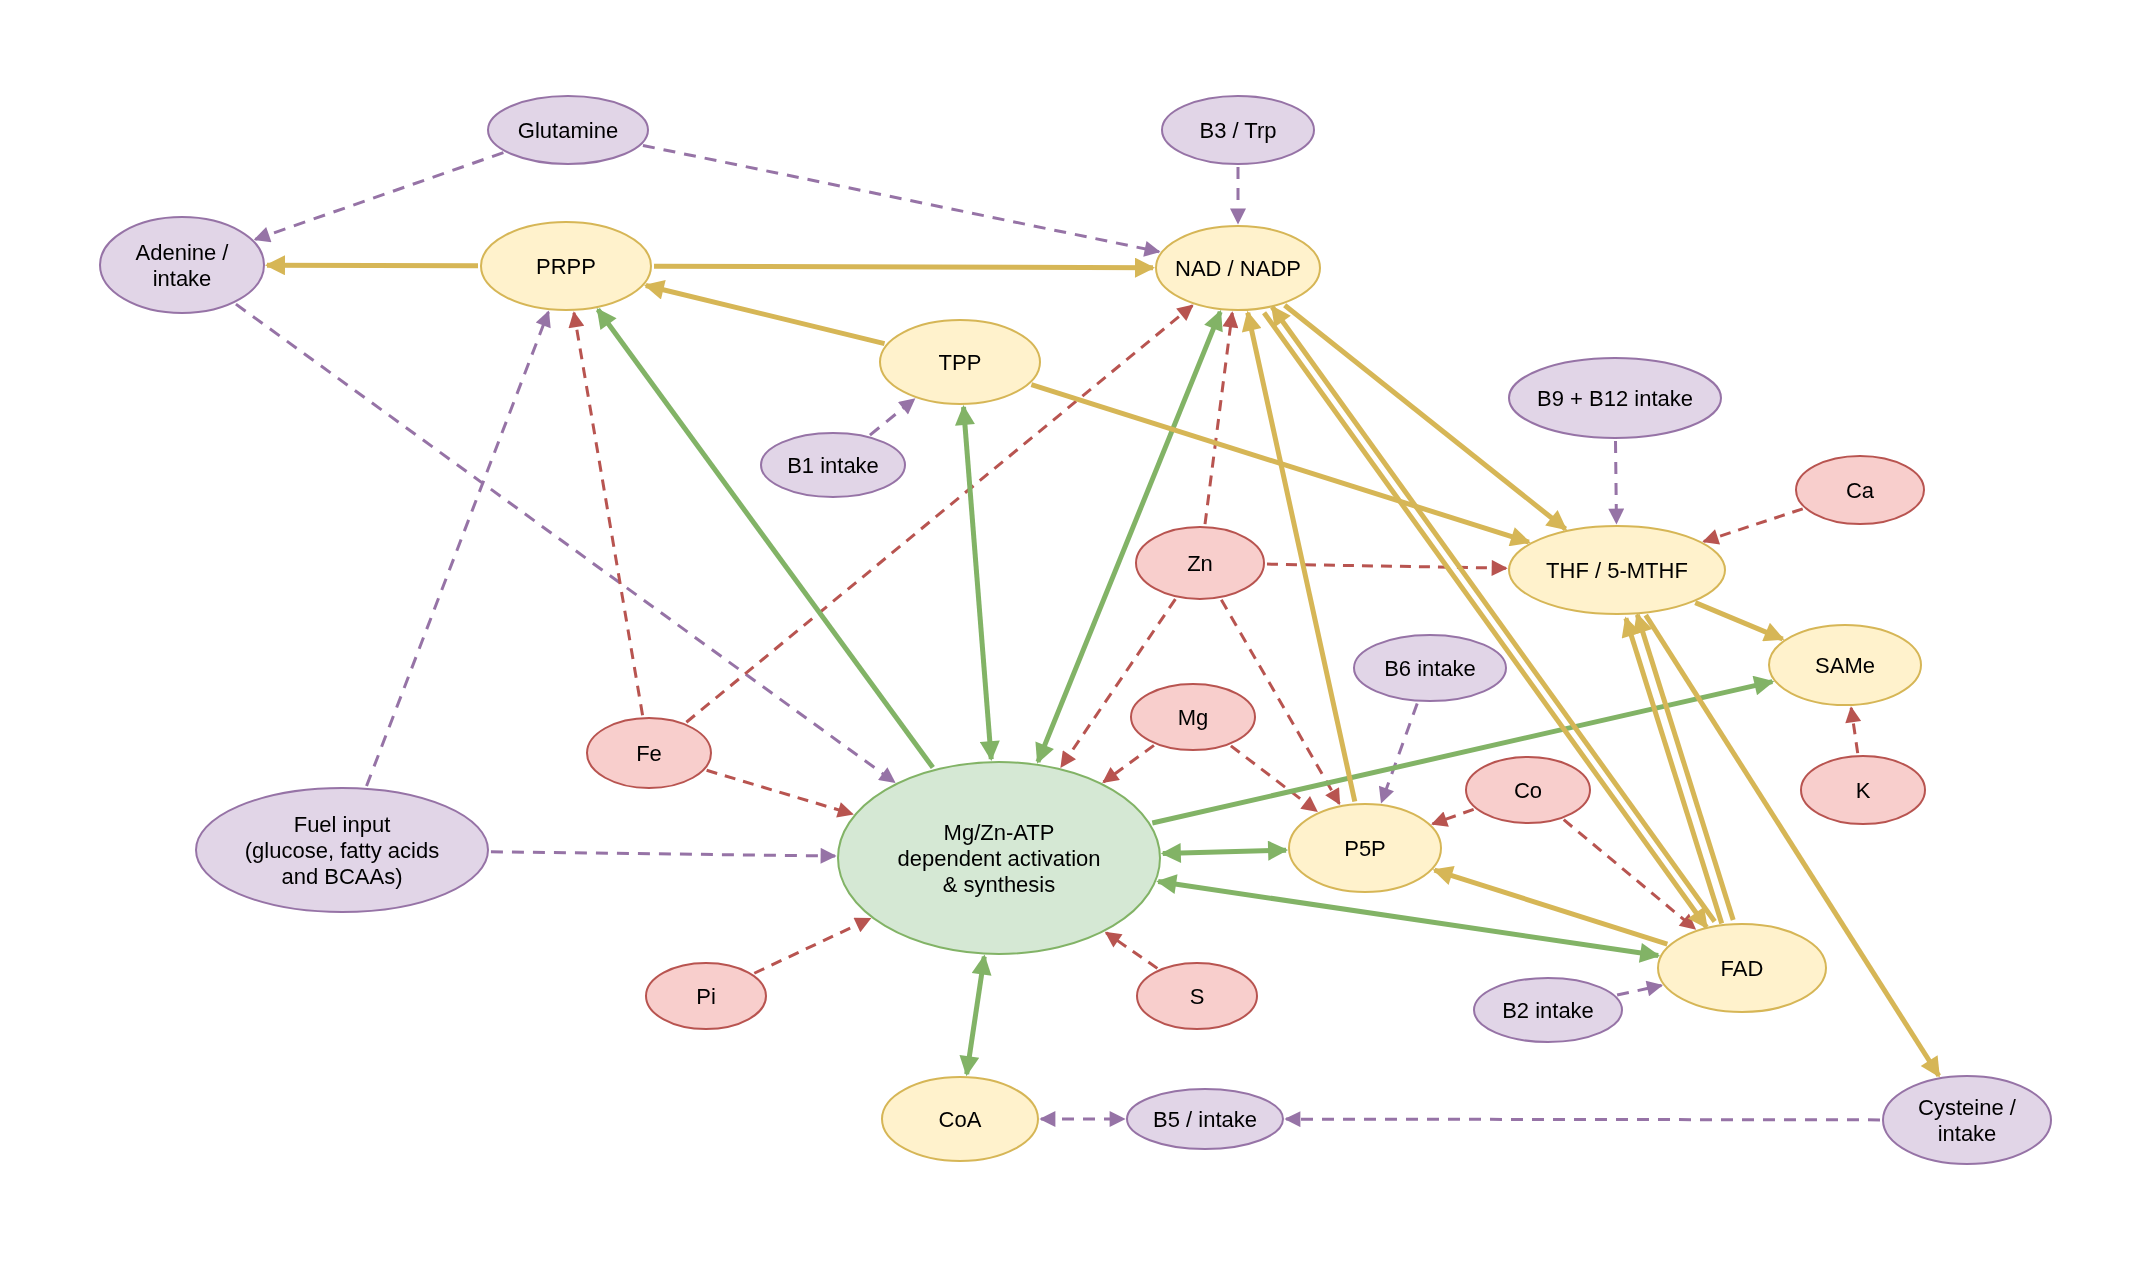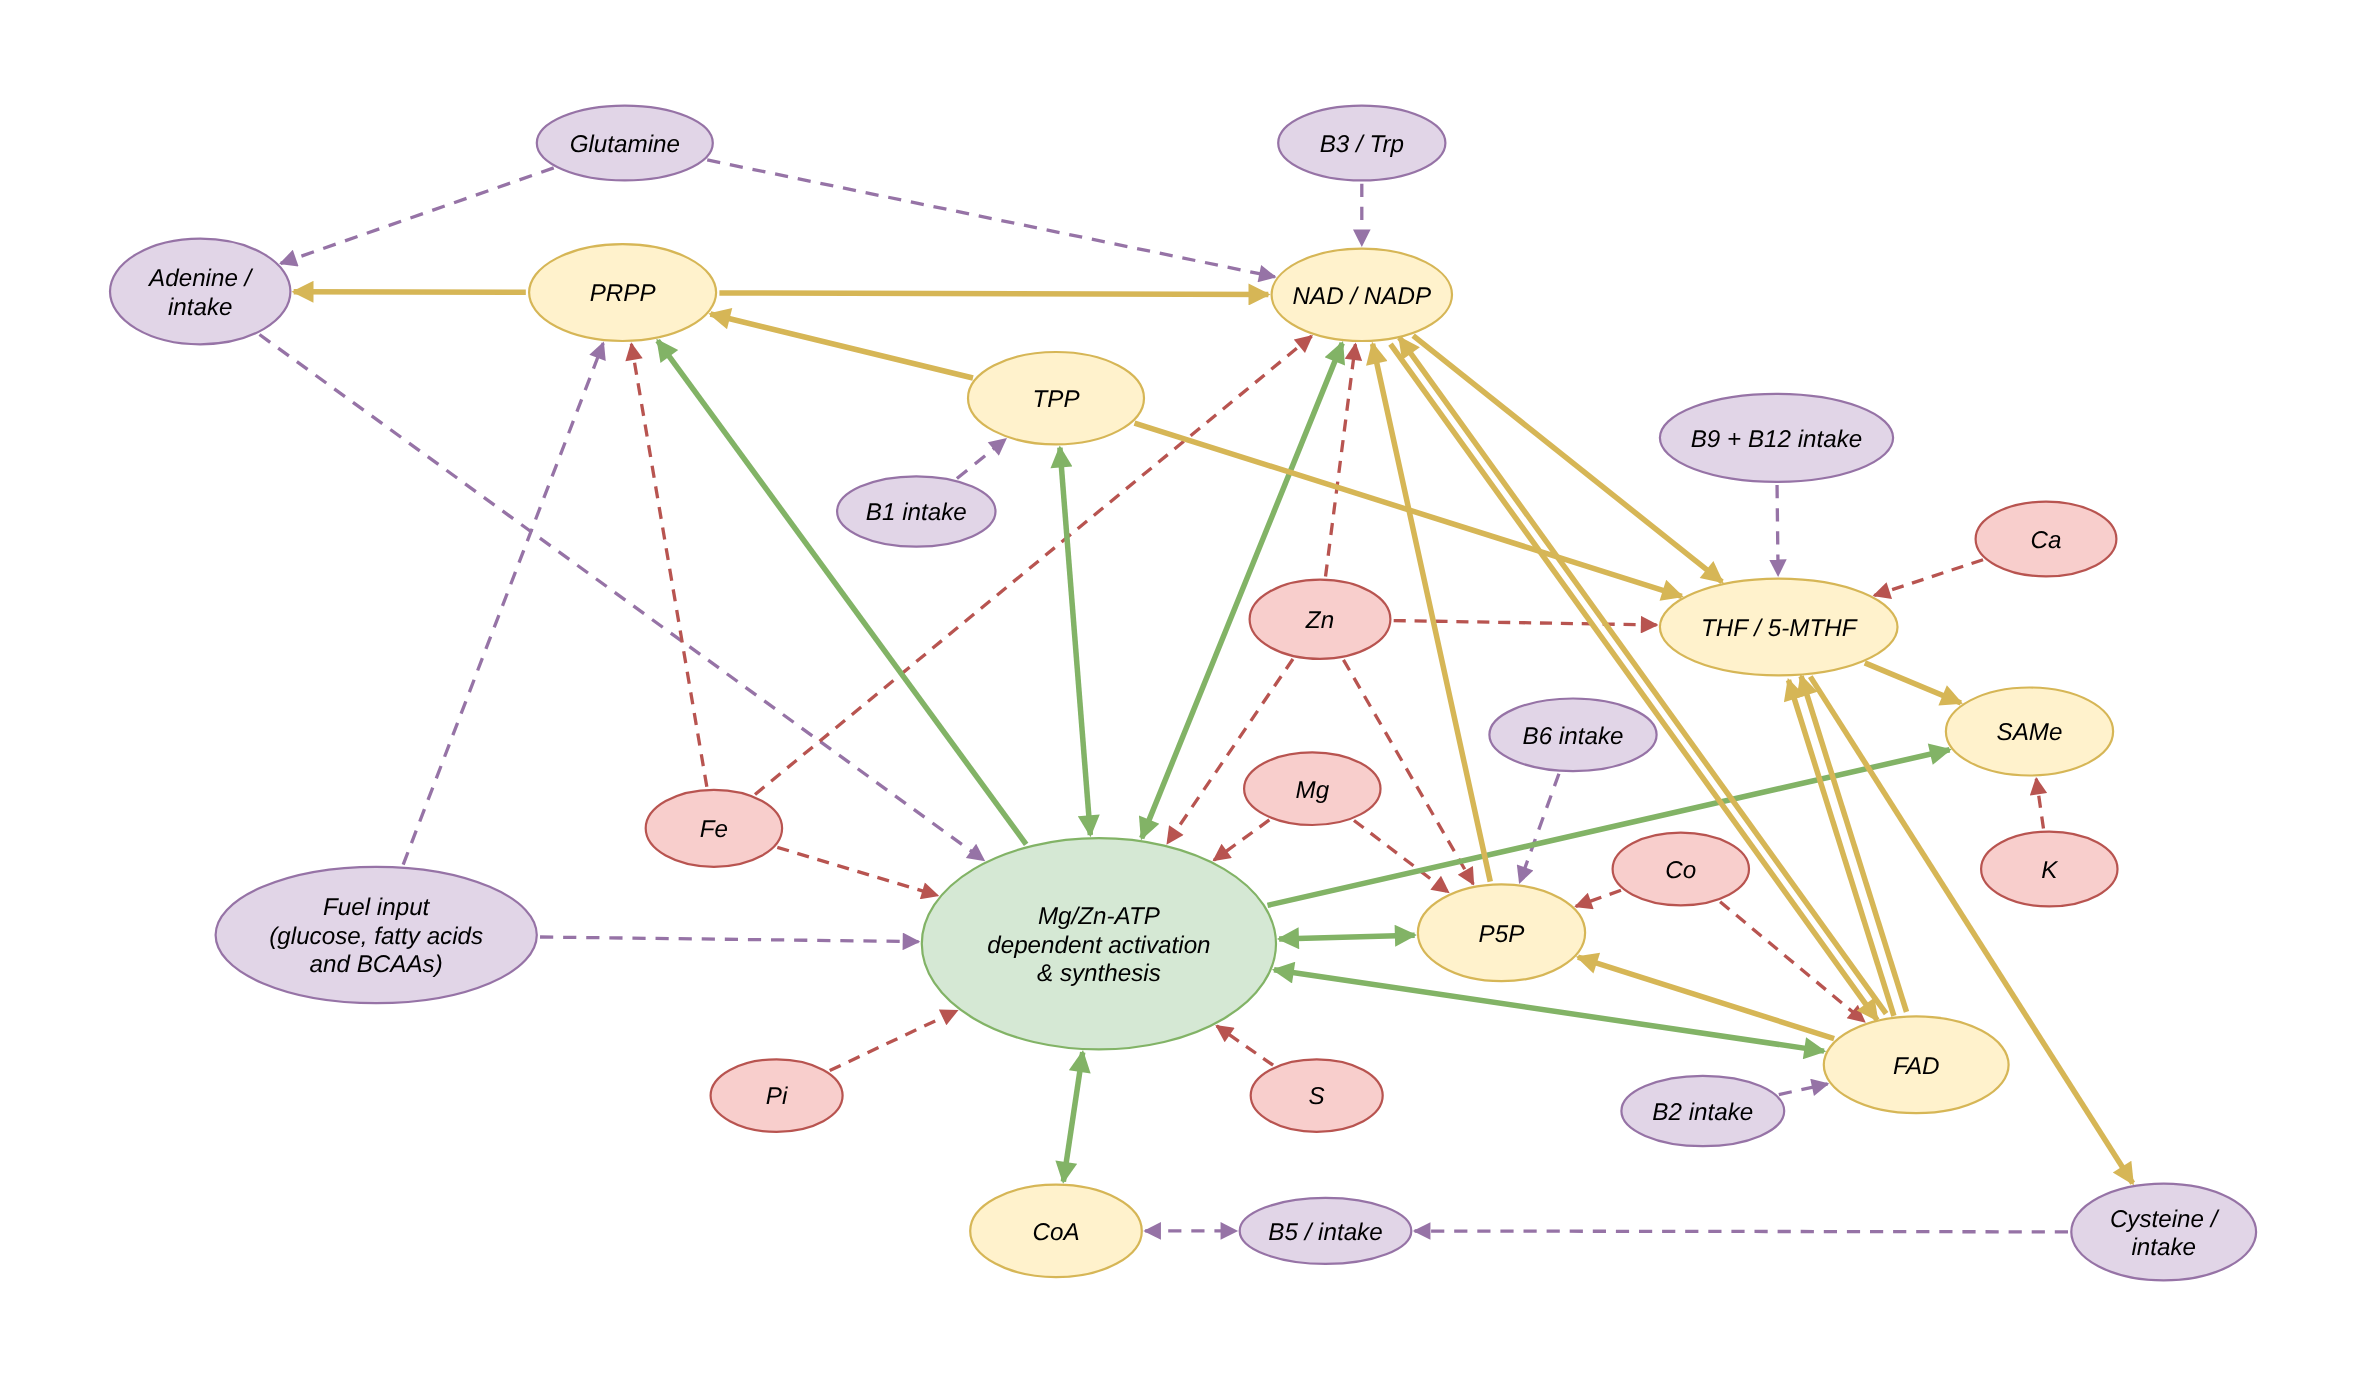--- a/index.html
+++ b/index.html
@@ -1,17 +1,17 @@
 <!DOCTYPE html>
 <html><head>
 <meta charset="utf-8">
 <style>
   html,body{margin:0;padding:0;background:#ffffff;}
   body{font-family:"Liberation Sans", sans-serif;}
-  #stage{width:2142px;height:1264px;position:relative;background:#ffffff;margin:0 auto;font-style:italic;}
+  #stage{width:2142px;height:1264px;position:relative;background:#ffffff;margin:0 auto;}
   svg{display:block;}
   .node-label{pointer-events:none;}
 </style>
 </head>
 <body>
 
 <div id="stage">
   <svg id="diagram-canvas" xmlns="http://www.w3.org/2000/svg" width="2142" height="1264" viewBox="0 0 2142 1264" style="background: rgb(255, 255, 255);">
       <defs>
         <marker id="m-yellow" viewBox="0 0 10 10" refX="9" refY="5" markerWidth="26" markerHeight="20" markerUnits="userSpaceOnUse" orient="auto-start-reverse">

